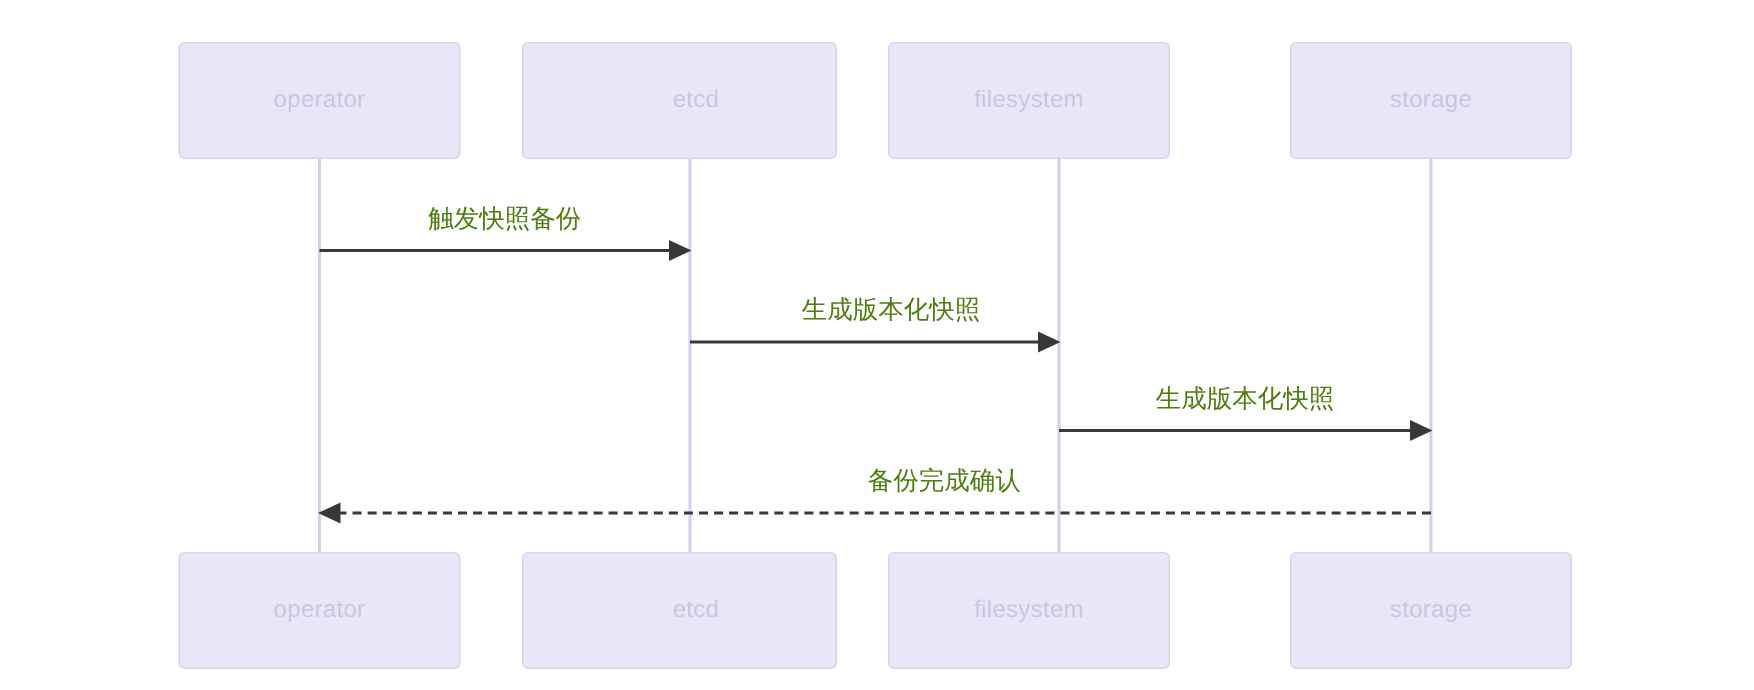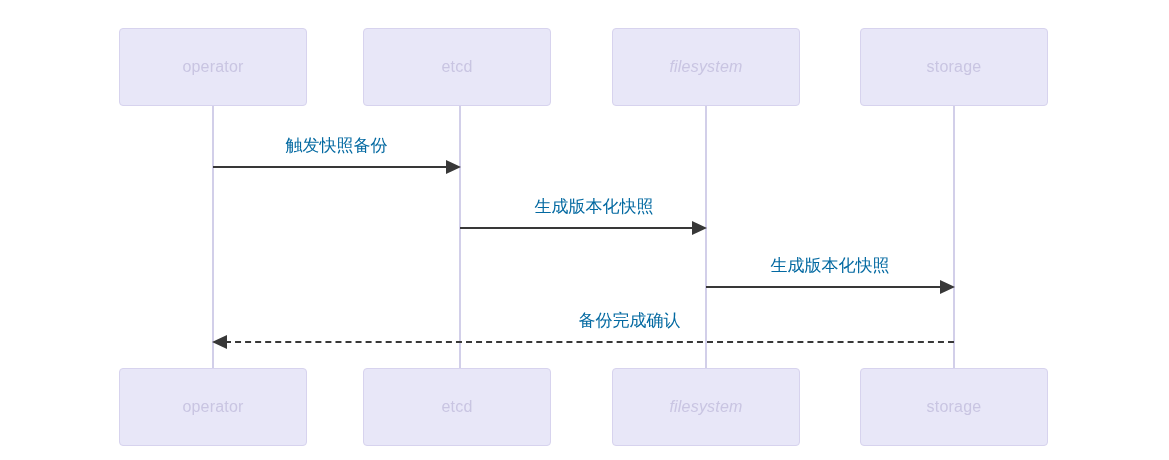--- a/index.html
+++ b/index.html
@@ -19,42 +19,42 @@
     border-radius:4px;
     display:flex;align-items:center;justify-content:center;
     color:#c9c5e2;
     font-size:16px;
     letter-spacing:.2px;
     box-sizing:content-box;
   }
   .actor.top{top:28px;}
   .actor.bottom{top:368px;}
   .col-operator{left:119px;}
-  .col-etcd{left:363px;}
-  .col-filesystem{left:612px;font-style:italic;}
+  .col-etcd{left:348px;padding-left:22px;}
+  .col-filesystem{left:592px;}
   .col-storage{left:860px;}
 
   
   .lifeline{
     position:absolute;
     top:106px;height:262px;width:2px;
     background:#d2cfe9;
   }
   .ll-operator{left:212px;}
   .ll-etcd{left:459px;}
   .ll-filesystem{left:705px;}
   .ll-storage{left:953px;}
 
   
   .msg-label{
     position:absolute;
     height:24px;line-height:24px;
     text-align:center;
     font-size:17px;
-    color:#0369a1;
+    color:#4d7c0f;
   }
   .lbl-1{left:213px;width:247px;top:134px;}
   .lbl-2{left:460px;width:268px;top:195px;}
   .lbl-3{left:706px;width:248px;top:254px;}
   .lbl-4{left:213px;width:833px;top:309px;}
 
   
   .msg-arrow{position:absolute;height:14px;}
   .arr-1{left:213px;width:247px;top:160px;}
   .arr-2{left:460px;width:246px;top:221px;}

